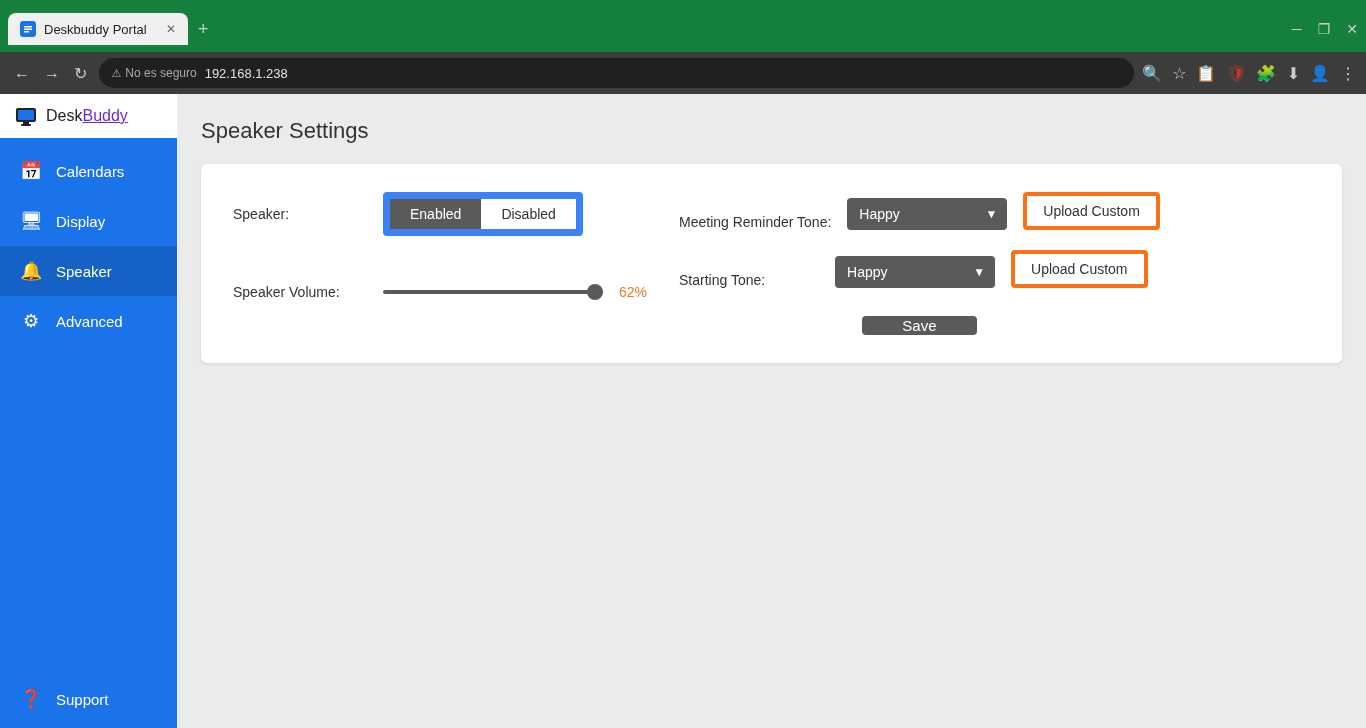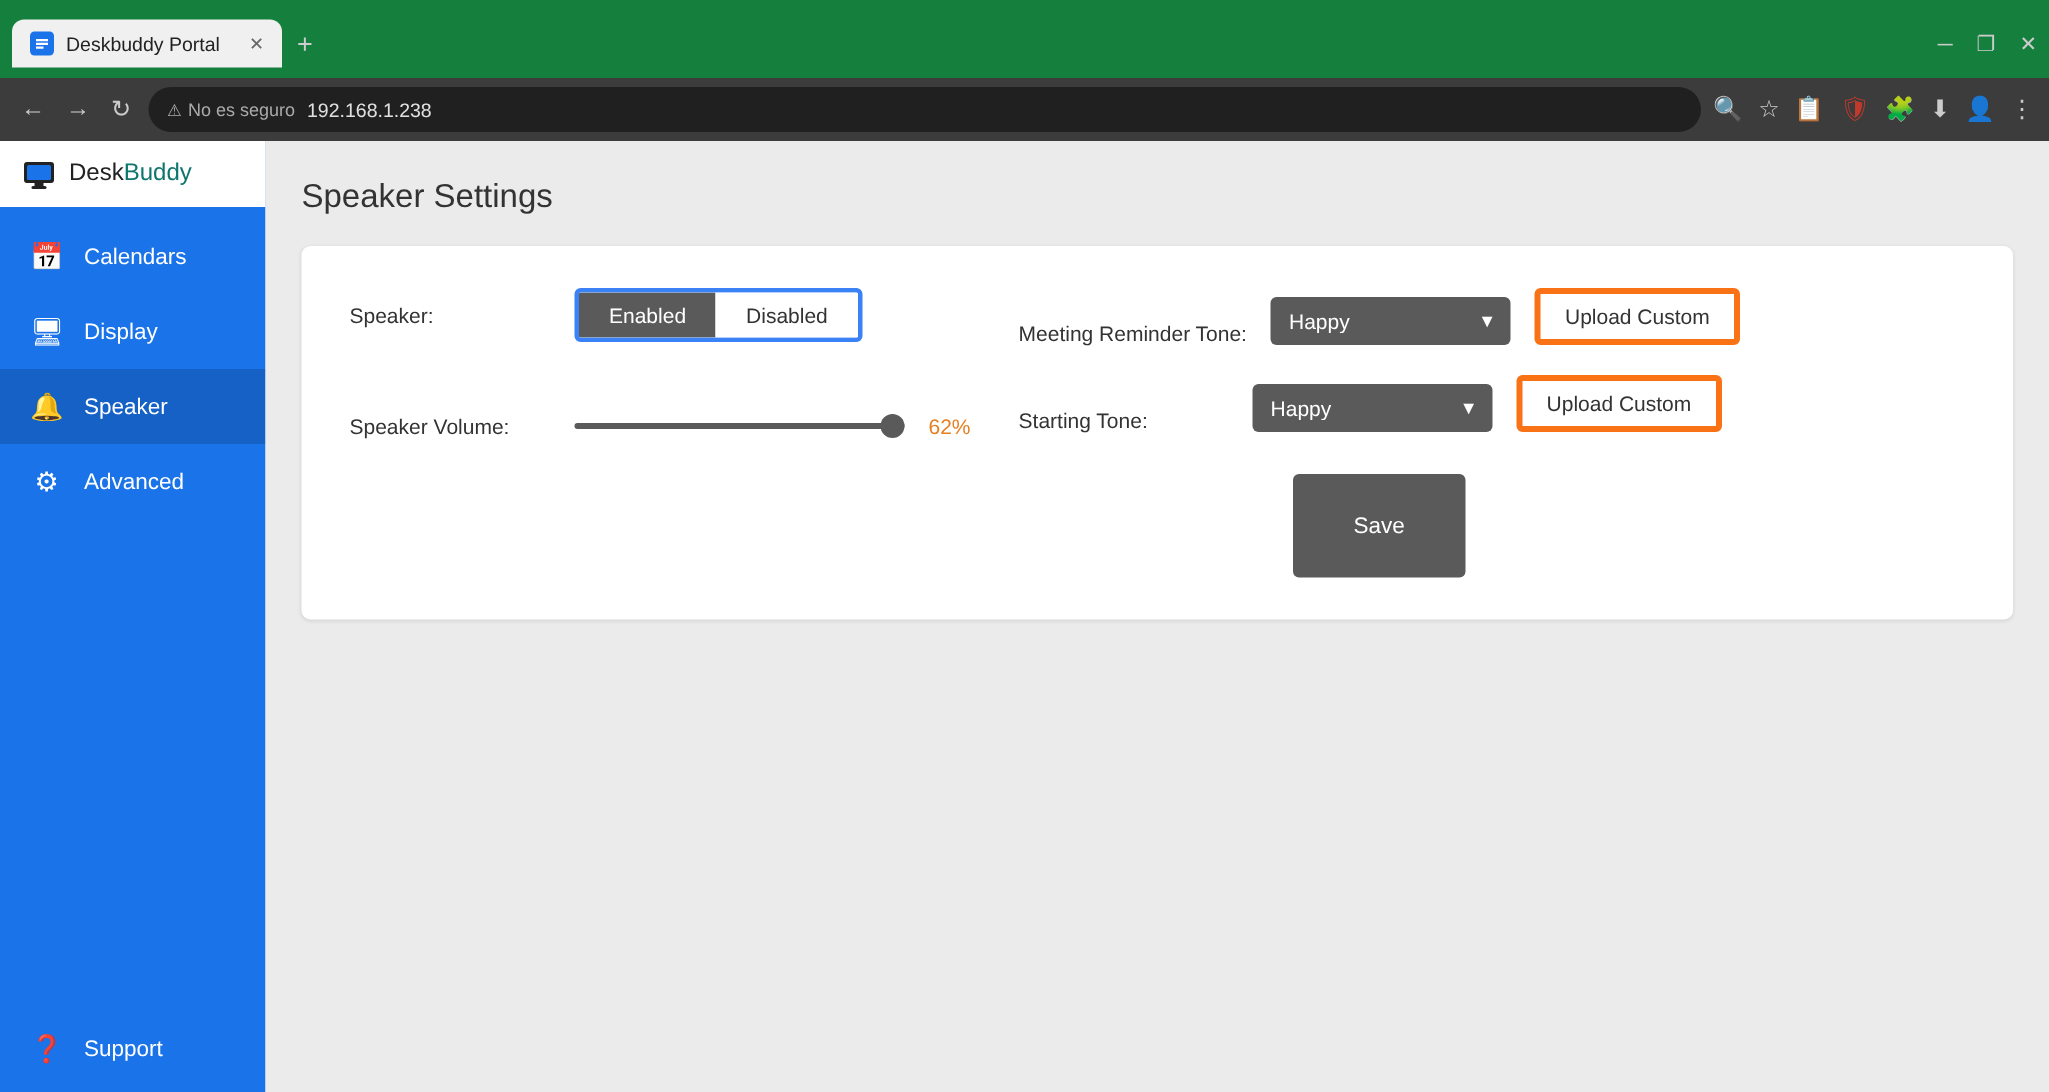--- a/index.html
+++ b/index.html
@@ -134,21 +134,21 @@
       flex-direction: column;
       height: 100%;
     }
     .logo-area {
       background: white;
       padding: 12px 16px;
       display: flex;
       align-items: center;
     }
     .logo-desk { color: #222; }
-    .logo-buddy { color: #0f766e; }
+    .logo-buddy { color: #6d28d9; text-decoration: underline; }
     .logo-icon {
       margin-right: 6px;
       width: 24px;
       height: 20px;
     }
     .nav-items {
       display: flex;
       flex-direction: column;
       flex: 1;
       padding-top: 8px;
@@ -202,21 +202,21 @@
     }
     .settings-label {
       font-size: 14px;
       color: #333;
       min-width: 130px;
     }
 
     
     .toggle-group {
       display: flex;
-      border: 3px solid #3b82f6;
+      border: 7px solid #3b82f6;
       border-radius: 4px;
       overflow: hidden;
     }
     .toggle-btn {
       padding: 7px 20px;
       font-size: 14px;
       cursor: pointer;
       border: none;
       background: white;
       color: #333;
@@ -297,21 +297,21 @@
       color: #333;
     }
 
     
     .save-row {
       margin-top: 8px;
       display: flex;
       justify-content: center;
     }
     .save-btn {
-      padding: 26px 40px;
+      padding: 1px 40px;
       background: #5a5a5a;
       color: white;
       border: none;
       border-radius: 4px;
       font-size: 15px;
       cursor: pointer;
     }
 
     
     .card-inner {

